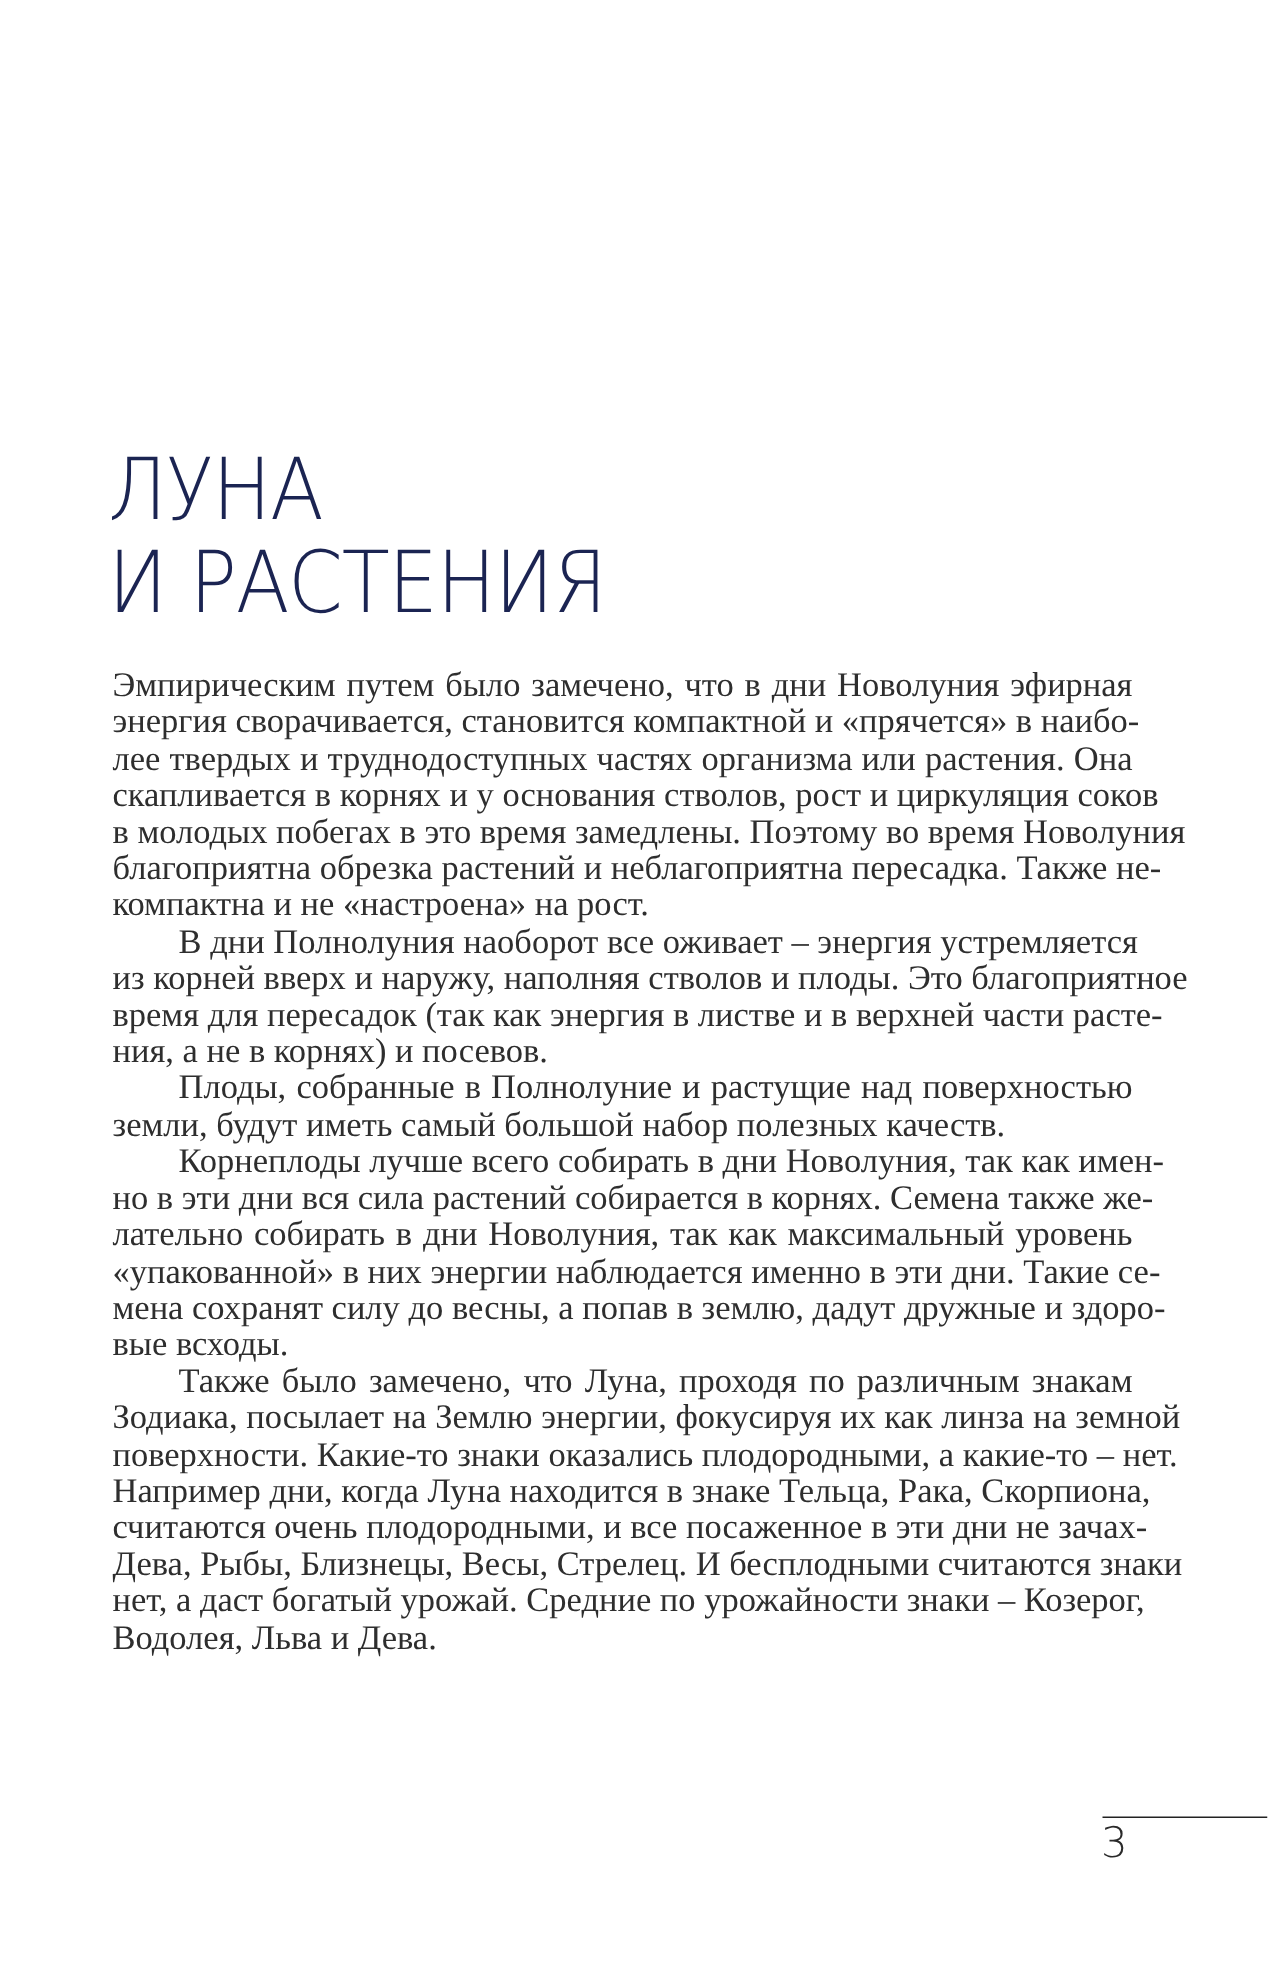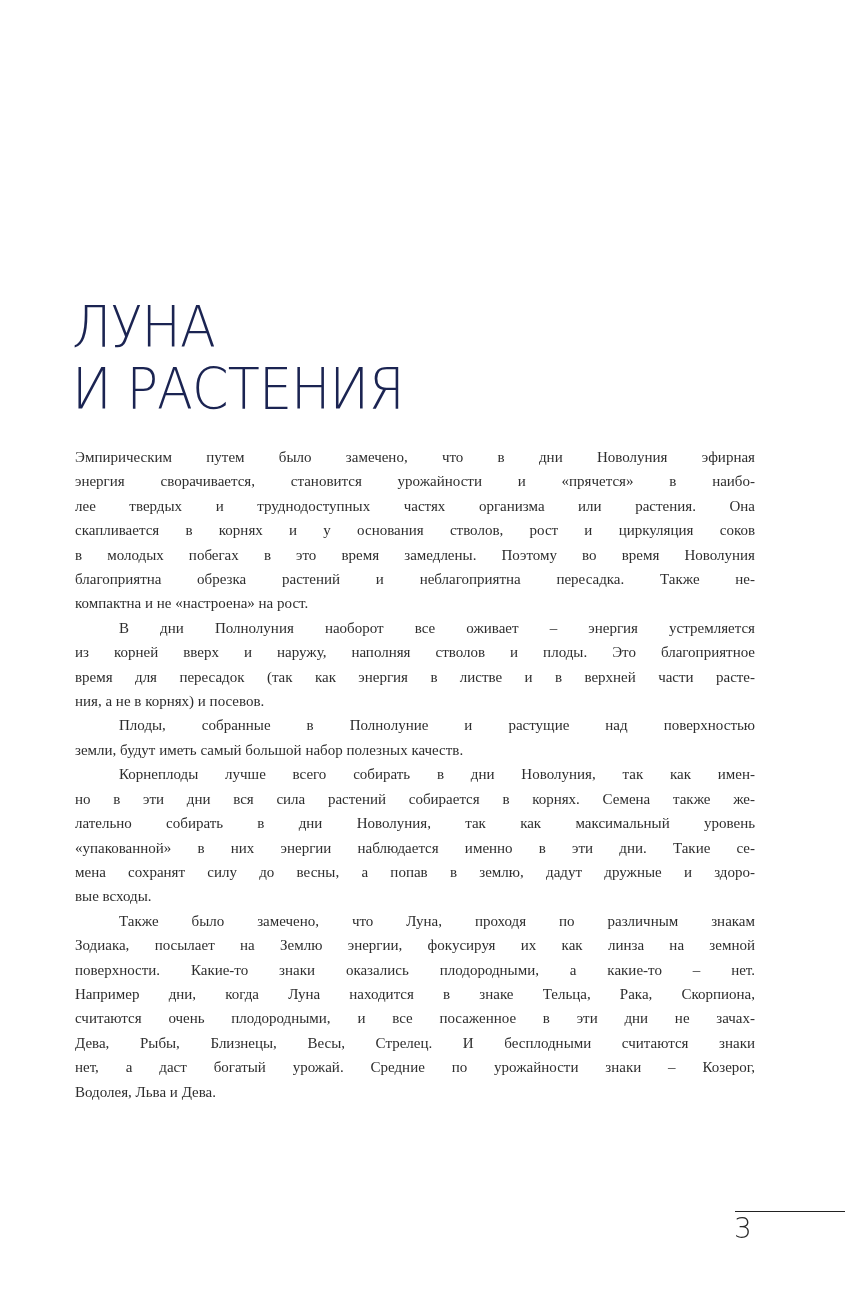--- a/index.html
+++ b/index.html
@@ -7,21 +7,21 @@
   .title {
     position: absolute; left: 72px; top: 296px;
     font-family: "DejaVu Sans", sans-serif; font-weight: 200;
     font-size: 57px; line-height: 62px; color: #1b2452;
     letter-spacing: -1px; margin: 0; text-transform: uppercase;
     transform: scaleX(0.92); transform-origin: left top;
   }
   .title span { display: block; white-space: nowrap; }
   .body {
     position: absolute; left: 75px; top: 445px; width: 680px;
-    font-family: "Liberation Serif", serif; font-size: 15px;
+    font-family: "Liberation Serif", serif; font-size: 23px;
     line-height: 24.4px; color: #2e2e2e;
   }
   .line { display: block; white-space: nowrap; text-align: justify; text-align-last: justify; }
   .line.last { text-align-last: left; }
   .line.indent { padding-left: 44px; }
   .folio-rule { position: absolute; left: 735px; top: 1211px; width: 110px; height: 1px; background: #222; }
   .folio {
     position: absolute; left: 734px; top: 1212px;
     font-family: "DejaVu Sans", sans-serif; font-weight: 200; font-size: 28px; color: #2a2a2a;
   }
@@ -30,21 +30,21 @@
 <body>
 
 <h1 class="title">
   <span>Луна</span>
   <span>и растения</span>
 </h1>
 
 <div class="body" id="body">
     <div>
       <span class="line">Эмпирическим путем было замечено, что в дни Новолуния эфирная</span>
-      <span class="line">энергия сворачивается, становится урожайности и «прячется» в наибо-</span>
+      <span class="line">энергия сворачивается, становится компактной и «прячется» в наибо-</span>
       <span class="line">лее твердых и труднодоступных  частях организма или растения. Она</span>
       <span class="line">скапливается в  корнях и у основания стволов, рост и циркуляция соков</span>
       <span class="line">в молодых побегах в это время замедлены. Поэтому во время Новолуния</span>
       <span class="line">благоприятна обрезка растений и неблагоприятна пересадка. Также не-</span>
       <span class="line last">компактна и не «настроена» на рост.</span>
     </div>
     <div>
       <span class="line indent">В дни Полнолуния наоборот все оживает – энергия устремляется</span>
       <span class="line">из корней вверх и наружу, наполняя стволов и плоды. Это благоприятное</span>
       <span class="line">время для пересадок (так как энергия в листве и в верхней части расте-</span>

